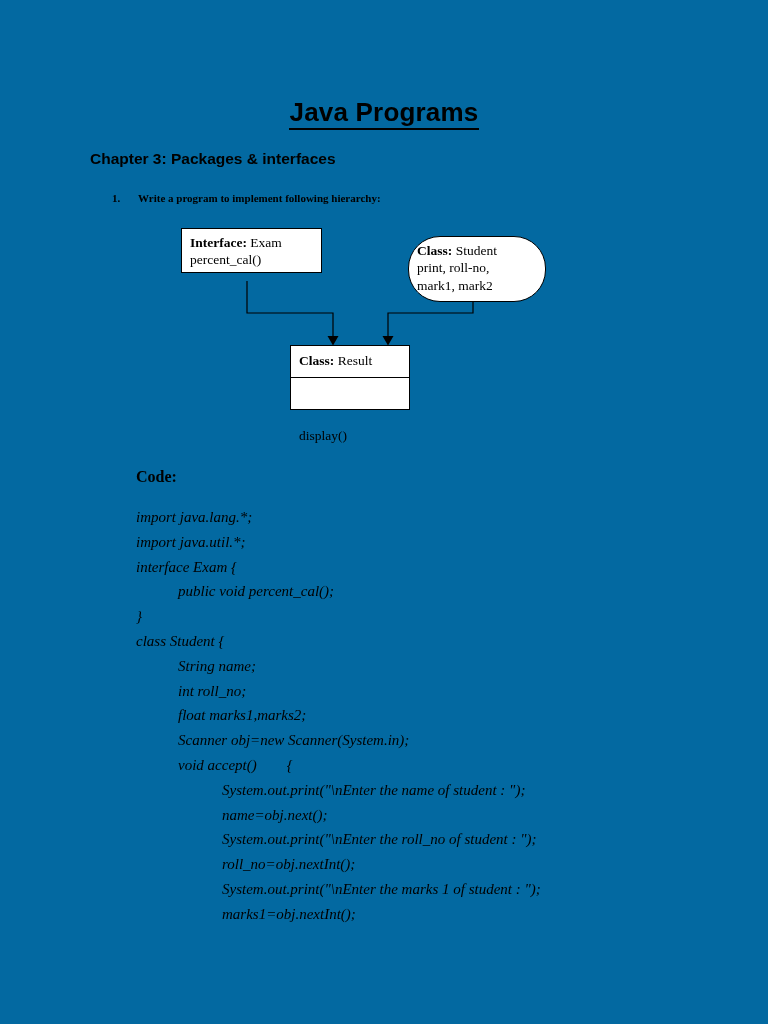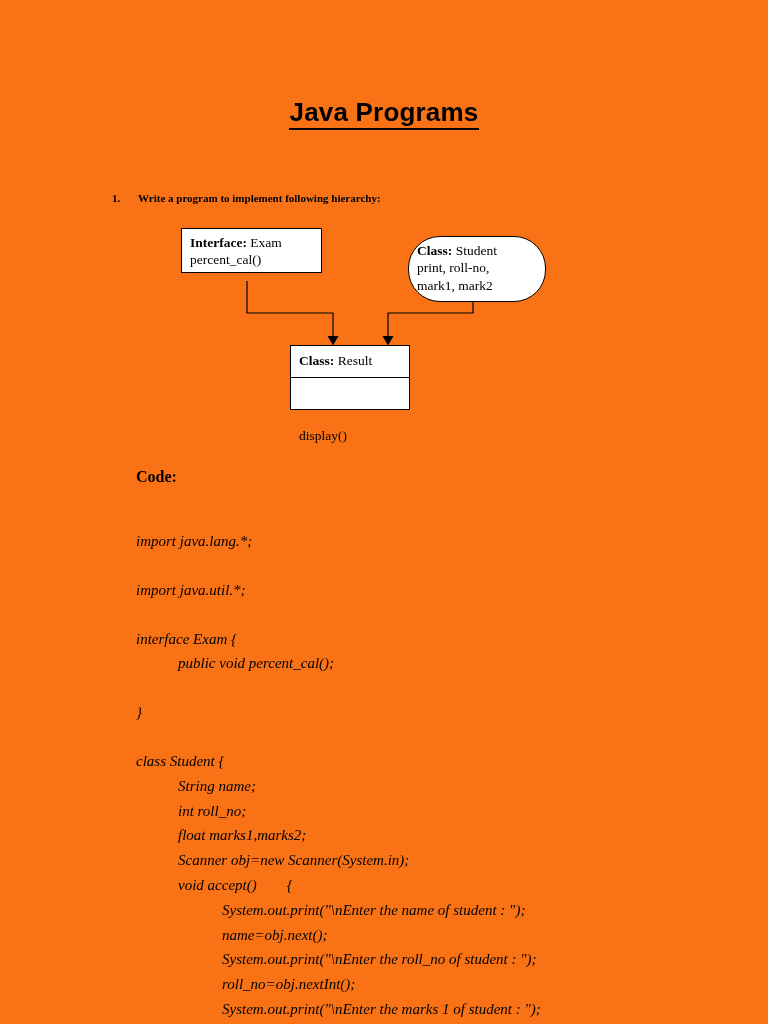--- a/index.html
+++ b/index.html
@@ -12,21 +12,21 @@
     height: 1024px;
     position: relative;
     font-family: "Liberation Serif", "DejaVu Serif", serif;
     color: #000000;
     overflow: hidden;
   }
 
   .page {
     position: absolute;
     inset: 0;
-    background: #f97316;
+    background: #0369a1;
   }
 
   
   .doc-title {
     position: absolute;
     top: 97px;
     left: 0;
     width: 768px;
     text-align: center;
     font-family: "Liberation Sans", "DejaVu Sans", sans-serif;
@@ -130,33 +130,34 @@
     position: absolute;
     top: 505px;
     left: 136px;
     width: 600px;
     font-style: italic;
     font-size: 15px;
     line-height: 24.8px;
     white-space: pre;
   }
   .code-line { white-space: pre; }
-  .ind-0 { padding-left: 0px; margin-top: 24px; }
+  .ind-0 { padding-left: 0px; }
   .ind-1 { padding-left: 42px; }
   .ind-2 { padding-left: 86px; }
 </style>
 </head>
 <body>
 
 <div class="page">
 
   <div class="doc-title">
     <span>Java Programs</span>
   </div>
 
+  <div class="chapter-heading">Chapter 3: Packages &amp; interfaces</div>
 
   <div class="question-item">
     <span class="num">1.</span><span>Write a program to implement following hierarchy:</span>
   </div>
 
   <svg class="diagram" viewBox="0 0 768 1024" width="768" height="1024">
 
     <path d="M 247 281 L 247 313 L 333 313 L 333 337" stroke="#000" stroke-width="1.2" fill="none"></path>
     <polygon points="327.5,336 338.5,336 333,345.5" fill="#000"></polygon>
 

